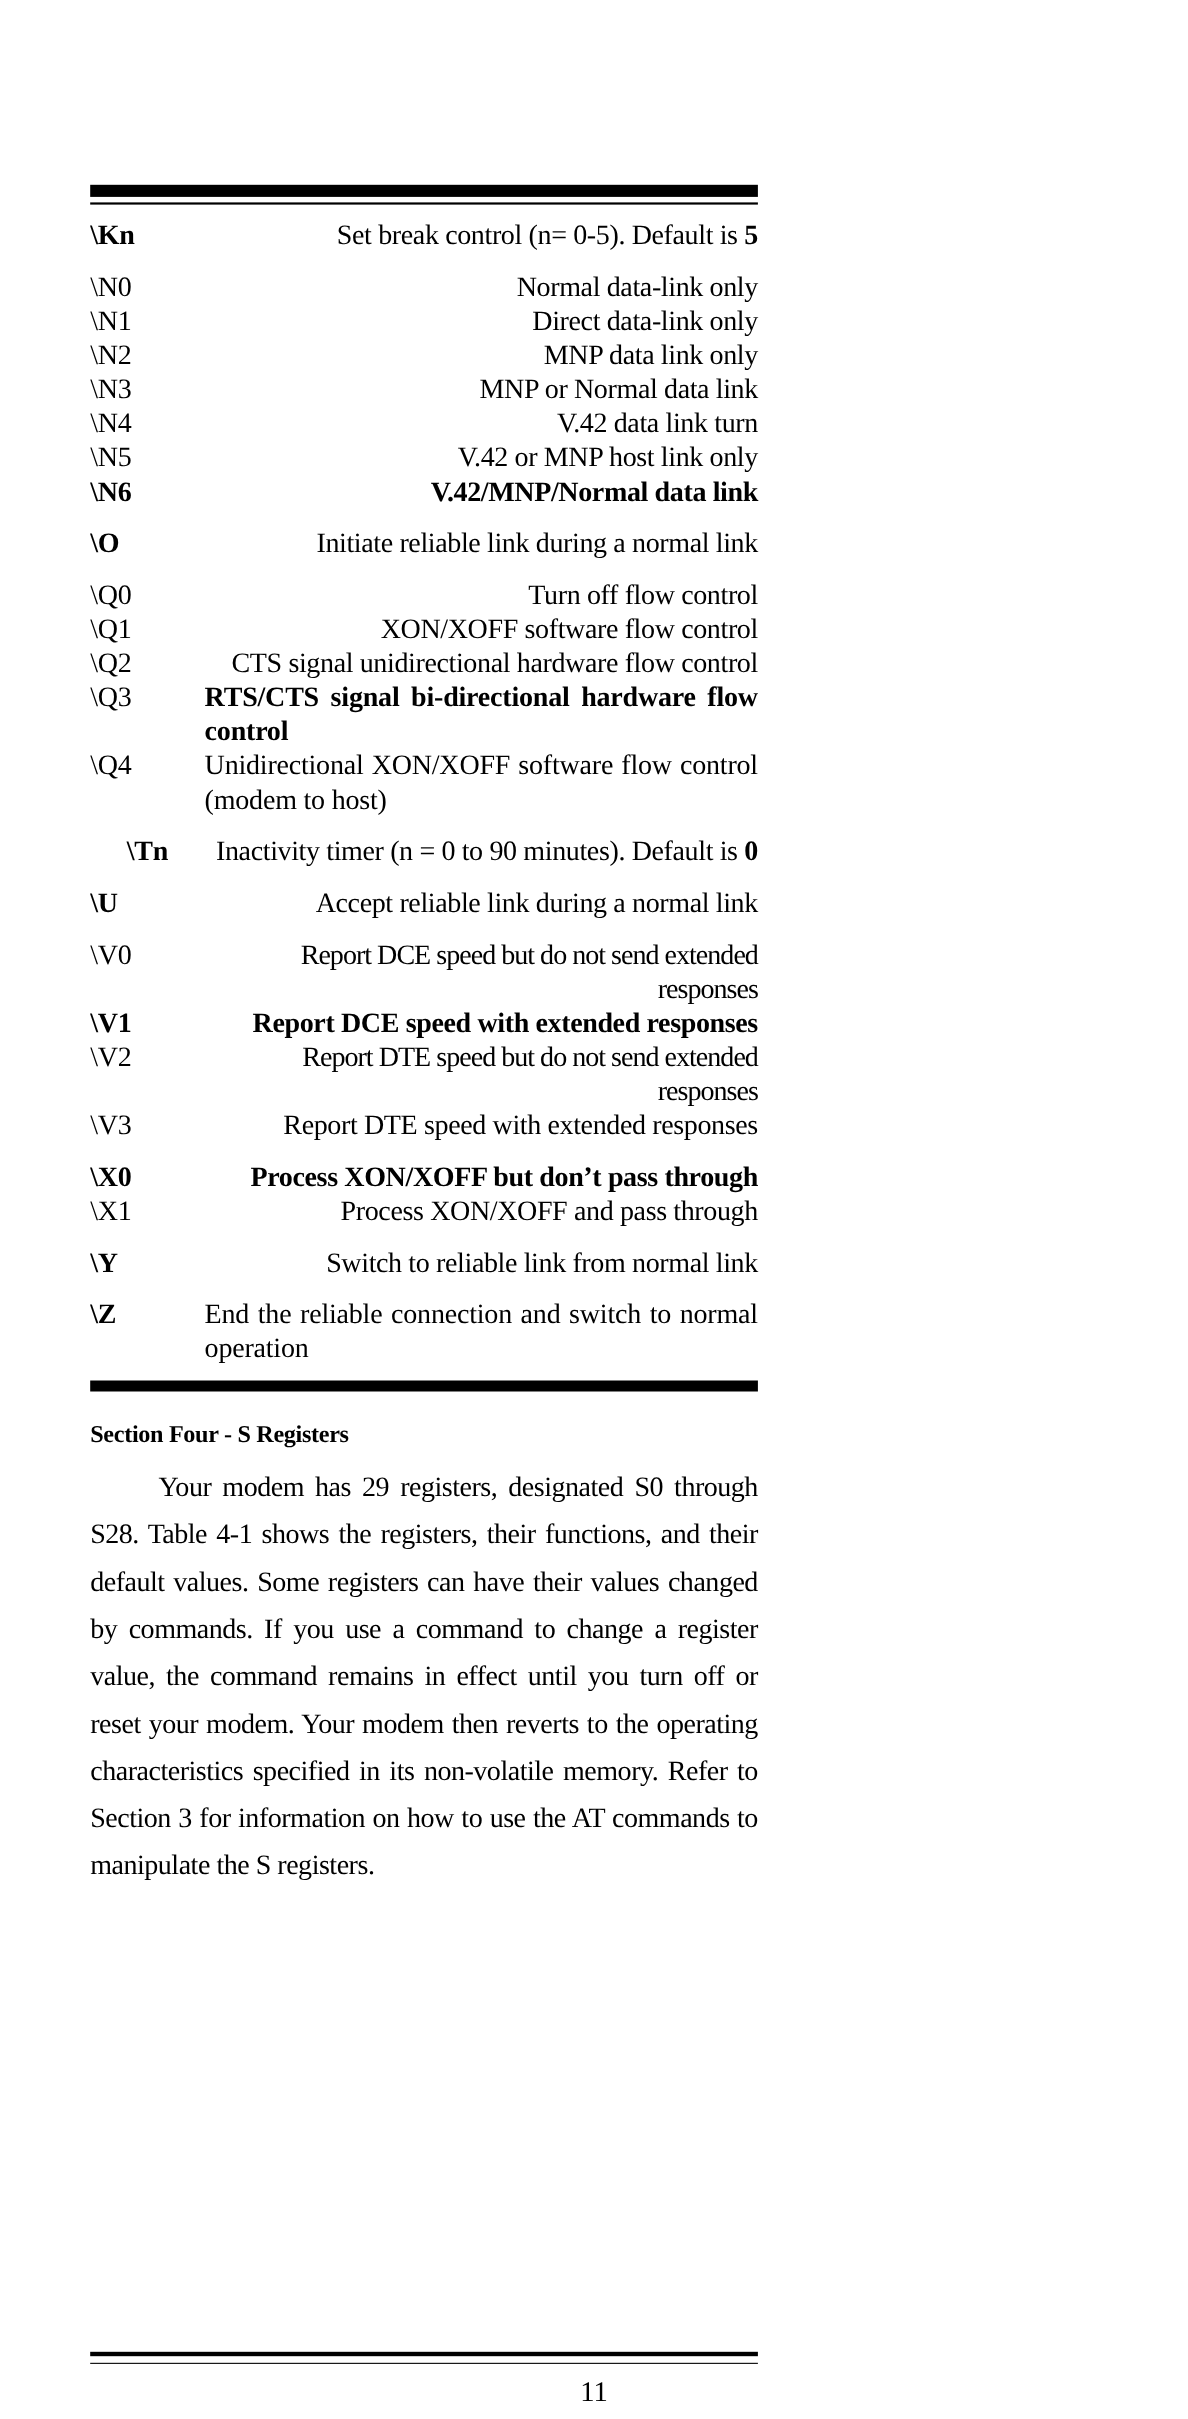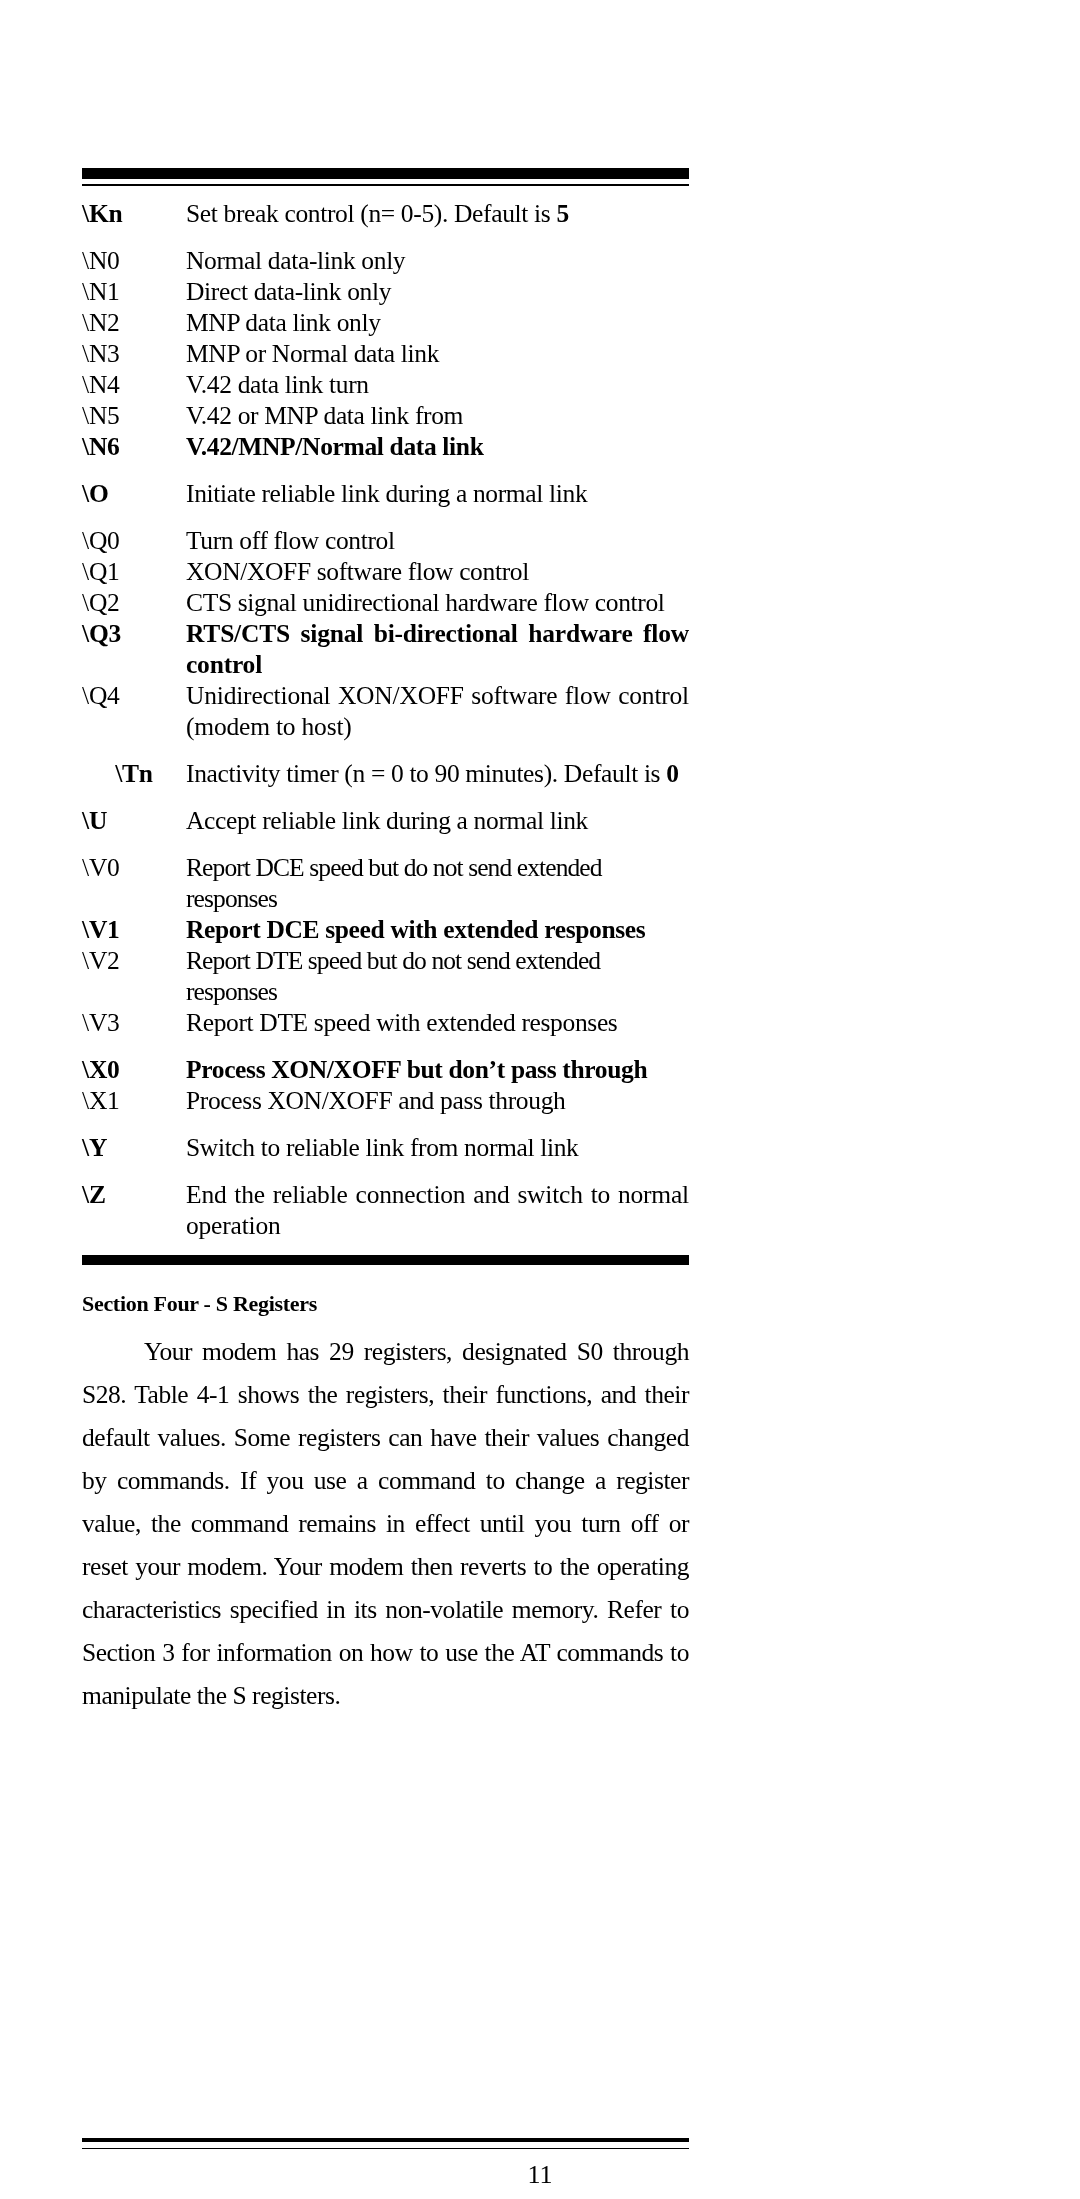--- a/index.html
+++ b/index.html
@@ -75,20 +75,21 @@
     line-height: 31px;
   }
   td.cmd-label {
     width: 104px;
     white-space: nowrap;
     letter-spacing: -0.2px;
   }
   td.cmd-desc {
     width: 503px;
     letter-spacing: -0.35px;
+    text-align: right;
   }
   td.cmd-desc.justify {
     text-align: justify;
     text-align-last: left;
     letter-spacing: -0.2px;
   }
   td.cmd-desc.tight { letter-spacing: -0.9px; }
   tr.gap-before td { padding-top: 16px; }
 
   
@@ -151,21 +152,21 @@
           <tr>
             <td class="cmd-label">\N3</td>
             <td class="cmd-desc">MNP or Normal data link</td>
           </tr>
           <tr>
             <td class="cmd-label">\N4</td>
             <td class="cmd-desc">V.42 data link turn</td>
           </tr>
           <tr>
             <td class="cmd-label">\N5</td>
-            <td class="cmd-desc">V.42 or MNP data link from</td>
+            <td class="cmd-desc">V.42 or MNP host link only</td>
           </tr>
           <tr>
             <td class="cmd-label" style="font-weight: bold;">\N6</td>
             <td class="cmd-desc" style="font-weight: bold;">V.42/MNP/Normal data link</td>
           </tr>
           <tr class="gap-before">
             <td class="cmd-label" style="font-weight: bold;">\O</td>
             <td class="cmd-desc">Initiate reliable link during a normal link</td>
           </tr>
           <tr class="gap-before">
@@ -174,21 +175,21 @@
           </tr>
           <tr>
             <td class="cmd-label">\Q1</td>
             <td class="cmd-desc">XON/XOFF software flow control</td>
           </tr>
           <tr>
             <td class="cmd-label">\Q2</td>
             <td class="cmd-desc">CTS signal unidirectional hardware flow control</td>
           </tr>
           <tr>
-            <td class="cmd-label" style="font-weight: bold;">\Q3</td>
+            <td class="cmd-label" style="font-weight: normal;">\Q3</td>
             <td class="cmd-desc justify" style="font-weight: bold;">RTS/CTS signal bi-directional hardware flow control</td>
           </tr>
           <tr>
             <td class="cmd-label">\Q4</td>
             <td class="cmd-desc justify">Unidirectional XON/XOFF software flow control (modem to host)</td>
           </tr>
           <tr class="gap-before">
             <td class="cmd-label" style="font-weight: bold; text-align: center;">\Tn</td>
             <td class="cmd-desc"><span>Inactivity timer (n = 0 to 90 minutes).  Default is </span><span style="font-weight: bold;">0</span></td>
           </tr>

